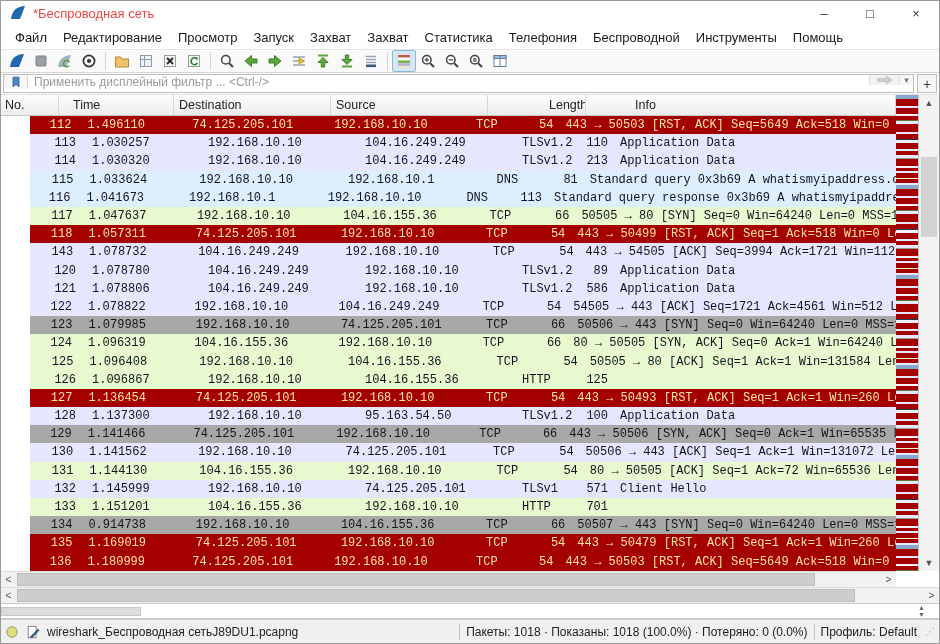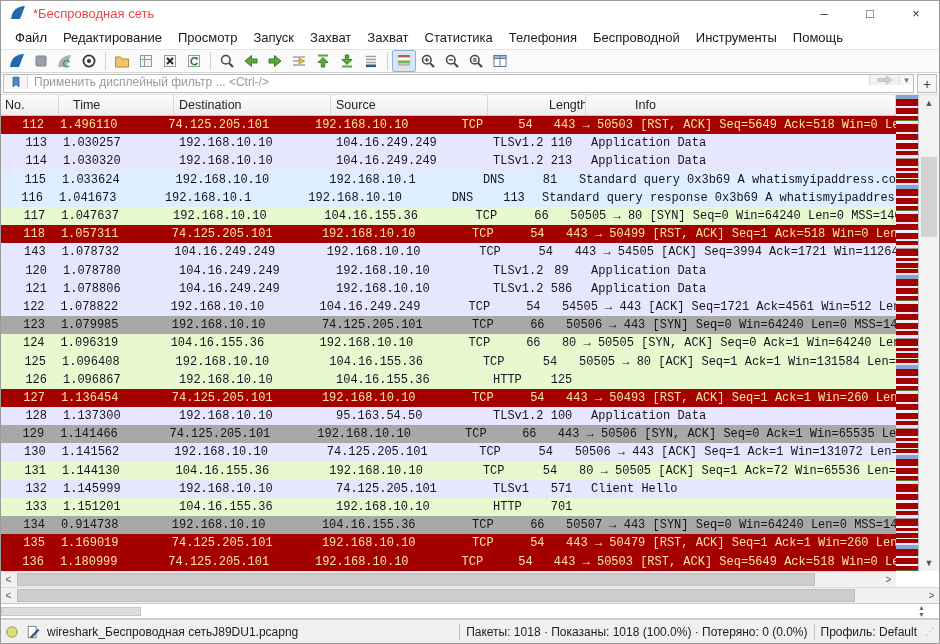--- a/index.html
+++ b/index.html
@@ -34,29 +34,29 @@
   .filter-input::placeholder { color: #9a9a9a; }
   .apply-btn { width: 30px; display: flex; align-items: center; justify-content: center; background: #f2f2f2; border-left: 1px solid #ddd; }
   .caret-btn { width: 14px; display: flex; align-items: center; justify-content: center; color: #777; font-size: 9px; border-left: 1px solid #ddd; background: #f6f6f6; }
   .plus-btn { width: 20px; margin-left: 3px; border: 1px solid #bdbdbd; background: #f6f6f6; display: flex; align-items: center; justify-content: center; font-size: 14px; color: #444; }
   
   .content-row { display: flex; }
   .list-col { width: 895px; }
   .scroll-col { width: 43px; display: flex; flex-direction: column; }
   .phead { height: 21px; display: flex; background: linear-gradient(#fdfdfd,#ededed); border-bottom: 1px solid #c6c6c6; font-size: 12.5px; color: #222; }
   .hcell { display: flex; align-items: center; border-right: 1px solid #d8d8d8; white-space: nowrap; overflow: hidden; }
-  .plist { height: 455px; overflow: hidden; font-family: "Liberation Mono", "DejaVu Sans Mono", monospace; font-size: 12px; }
+  .plist { height: 455px; overflow: hidden; font-family: "Liberation Mono", "DejaVu Sans Mono", monospace; font-size: 12px; padding-left: 29px; }
   .prow { height: 18.2px; display: flex; align-items: center; white-space: nowrap; color: #14141e; }
   .prow .cell { overflow: hidden; white-space: nowrap; }
   .cno   { width: 58px;  text-align: right; padding-right: 12px; }
   .ctime { width: 115px; padding-left: 4px; }
   .csrc  { width: 157px; padding-left: 5px; }
   .cdst  { width: 157px; padding-left: 5px; }
   .cpro  { width: 56px;  padding-left: 5px; }
-  .clen  { width: 42px;  text-align: center; padding-right: 7px; }
+  .clen  { width: 42px;  text-align: right; padding-right: 7px; }
   .cinf  { flex: 1 1 auto; padding-left: 5px; }
   .row-red  { background: #a40000; color: #ffe49c; }
   .row-tcp  { background: #e7e6ff; }
   .row-udp  { background: #ddeeff; }
   .row-http { background: #e6f9cf; }
   .row-gray { background: #a8a8a8; color: #161616; }
   
   .minimap { width: 23px; height: 476px; overflow: hidden; border-right: 1px solid #c4c4c4; background: #f4f4f8; }
   .vscroll { width: 20px; height: 476px; background: #f2f2f2; position: relative; display: flex; flex-direction: column; align-items: center; }
   .varrow { height: 16px; width: 100%; display: flex; align-items: center; justify-content: center; color: #555; font-size: 9px; }

